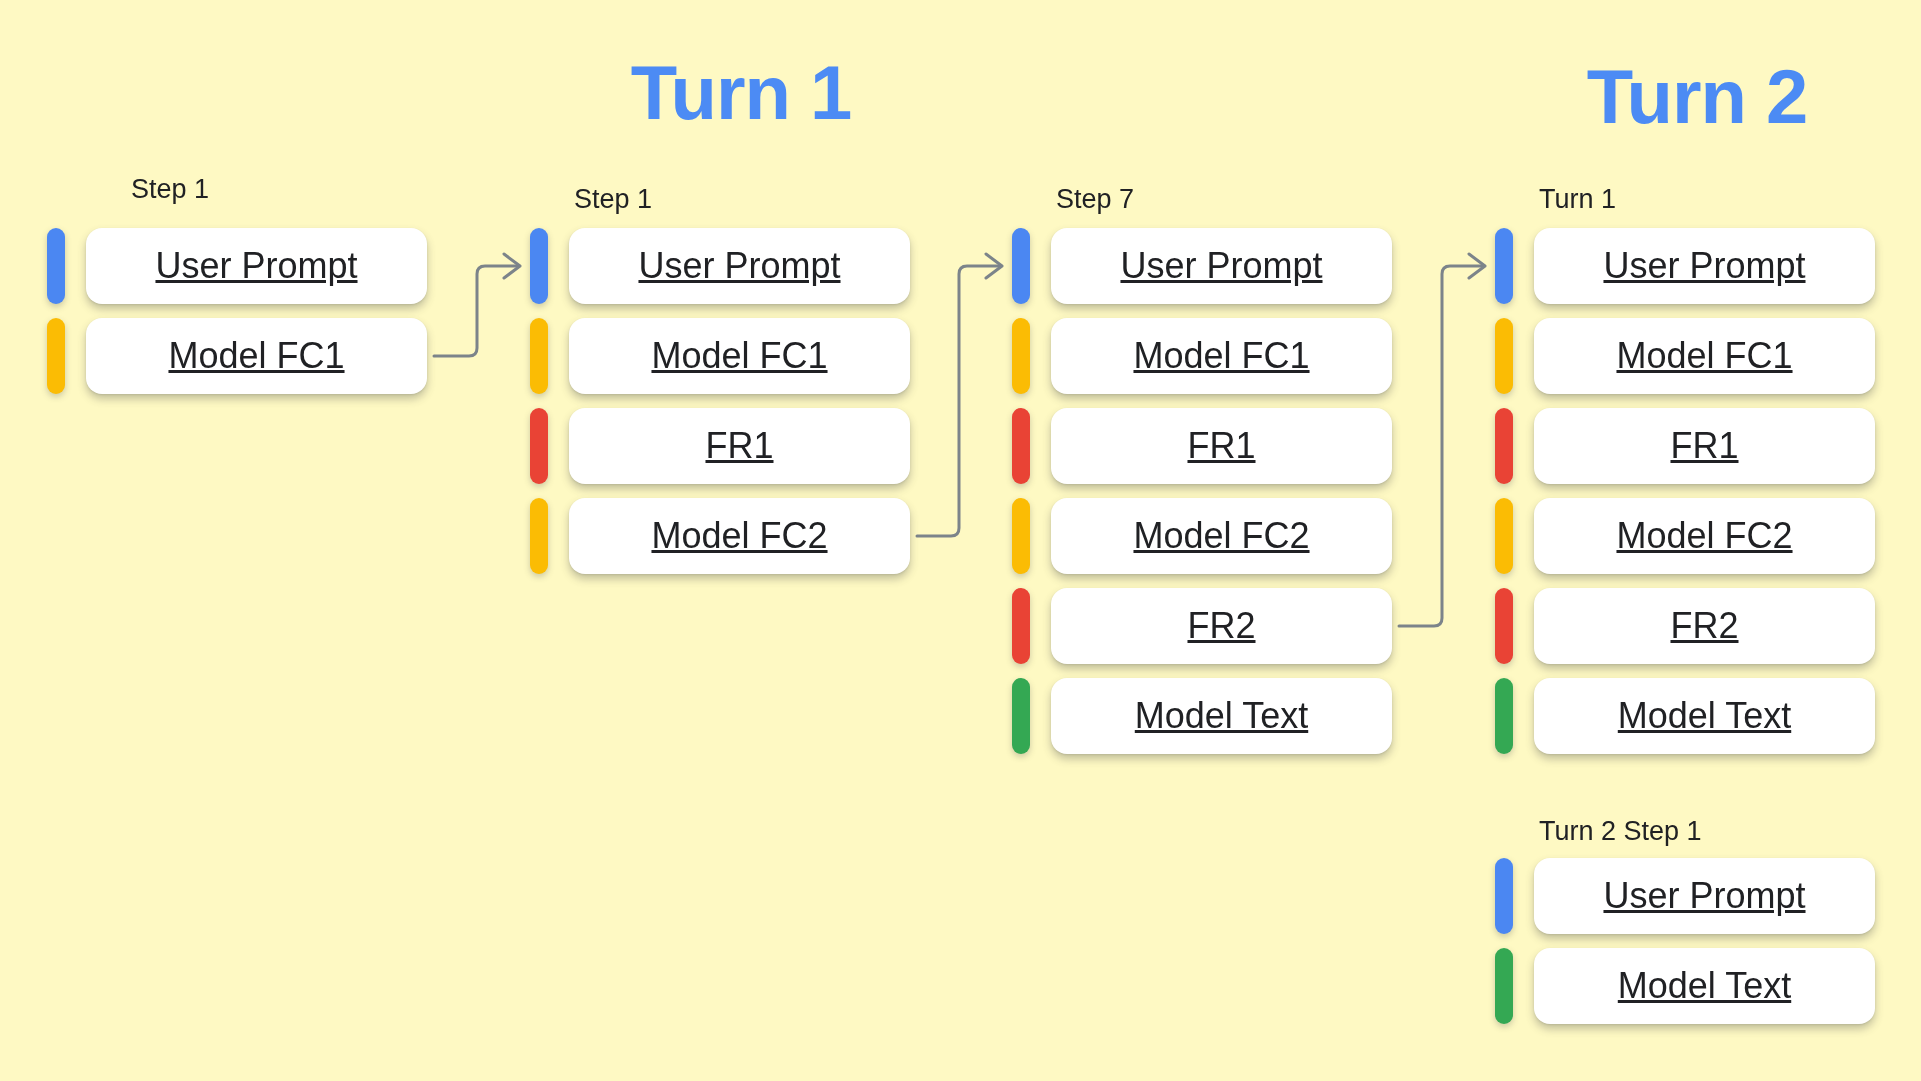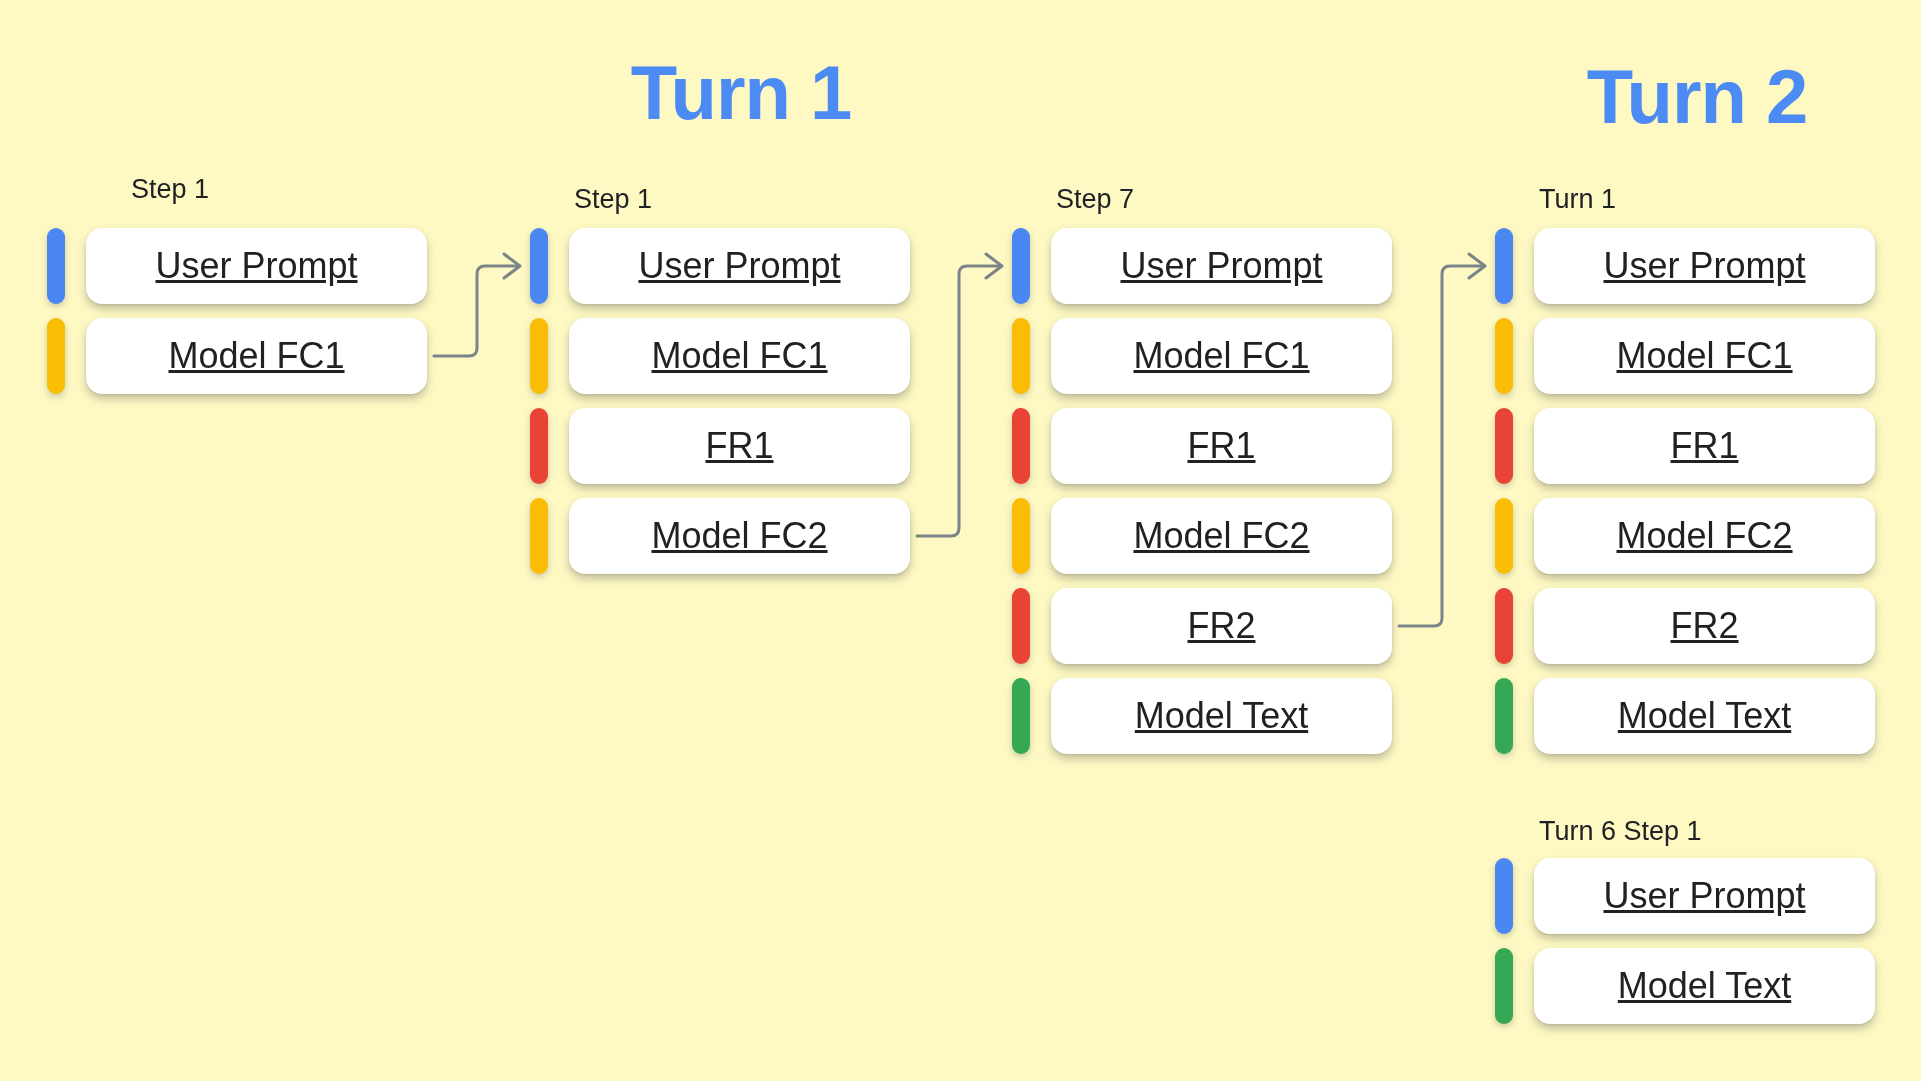--- a/index.html
+++ b/index.html
@@ -155,21 +155,21 @@
         <span>Model FC2</span>
       </div>
       <div class="type-bar" style="left: 1495px; top: 588px; background: rgb(233, 67, 53);"></div>
       <div class="card" style="left: 1534px; top: 588px;">
         <span>FR2</span>
       </div>
       <div class="type-bar" style="left: 1495px; top: 678px; background: rgb(52, 168, 83);"></div>
       <div class="card" style="left: 1534px; top: 678px;">
         <span>Model Text</span>
       </div>
-      <div class="group-label" style="left: 1539px; top: 818px;">Turn 6 Step 1</div>
+      <div class="group-label" style="left: 1539px; top: 818px;">Turn 2 Step 1</div>
       <div class="type-bar" style="left: 1495px; top: 858px; background: rgb(75, 135, 242);"></div>
       <div class="card" style="left: 1534px; top: 858px;">
         <span>User Prompt</span>
       </div>
       <div class="type-bar" style="left: 1495px; top: 948px; background: rgb(52, 168, 83);"></div>
       <div class="card" style="left: 1534px; top: 948px;">
         <span>Model Text</span>
       </div>
     </div>
 </div>

